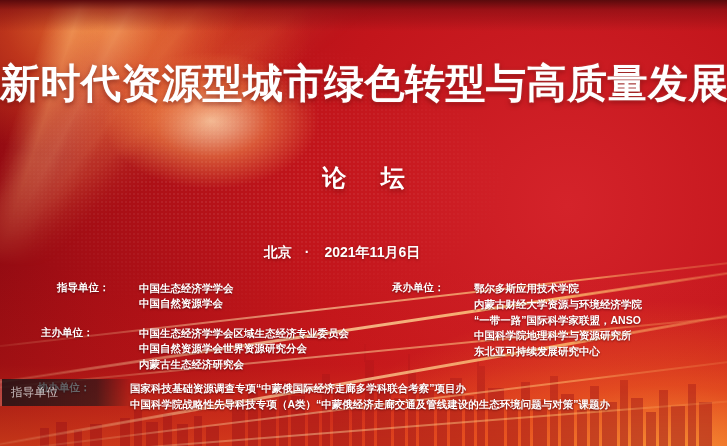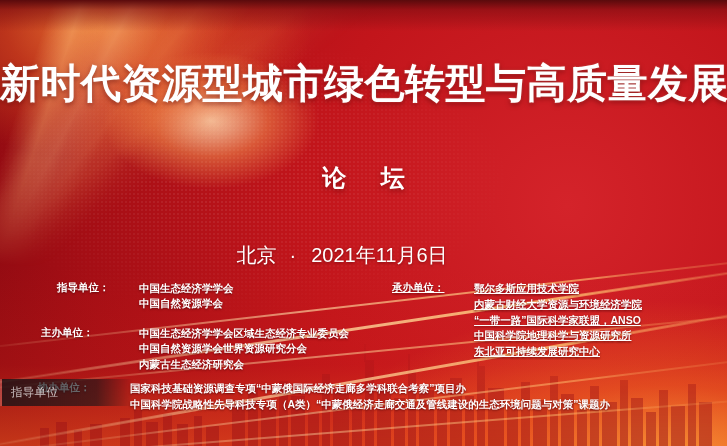--- a/index.html
+++ b/index.html
@@ -95,21 +95,21 @@
     text-align:center;
     font-size:24px;font-weight:bold;line-height:1;
     letter-spacing:14px;text-indent:14px;
     color:#ffffff;
     text-shadow:0 2px 5px rgba(90,5,8,.5);
     margin-top:22px;
   }
   .date-line{
     position:absolute;top:245px;left:0;width:684px;
     text-align:center;
-    font-size:20px;font-weight:normal;line-height:1;
+    font-size:14px;font-weight:bold;line-height:1;
     color:#ffffff;
     text-shadow:0 1px 3px rgba(90,5,8,.6);
   }
   .date-line .dot{margin:0 13px;}
   .date-line .when{margin-left:2px;}
 
   
   .credits{position:absolute;left:0;top:281px;width:727px;font-size:10.5px;}
   .blk{position:absolute;display:flex;align-items:flex-start;color:#fff;
        text-shadow:0 1px 2px rgba(80,5,8,.75);}
@@ -118,21 +118,21 @@
     text-align:left;
   }
   .blk .vals{margin-left:20px;}
   .blk .vals div{
     font-weight:bold;line-height:1.46;white-space:nowrap;
   }
   .b-zhidao{left:57px;top:0;}
   .b-zhidao .lbl{width:62px;}
   .b-zhuban{left:41px;top:45px;}
   .b-zhuban .lbl{width:78px;}
-  .b-chengban{left:392px;top:0;text-decoration:underline;}
+  .b-chengban{left:392px;top:0;}
   .b-chengban .lbl{width:62px;}
   .b-chengban .vals div{line-height:1.5;}
   .b-xieban{left:38px;top:100px;}
   .b-xieban .lbl{width:72px;}
   .b-xieban .vals div{line-height:1.5;}
 
   
   .comment-overlay{
     position:absolute;left:0;top:379px;width:131px;height:27px;
     background:linear-gradient(to right, rgba(18,18,22,.78) 0%, rgba(22,20,24,.62) 72%, rgba(25,20,22,0) 100%);

